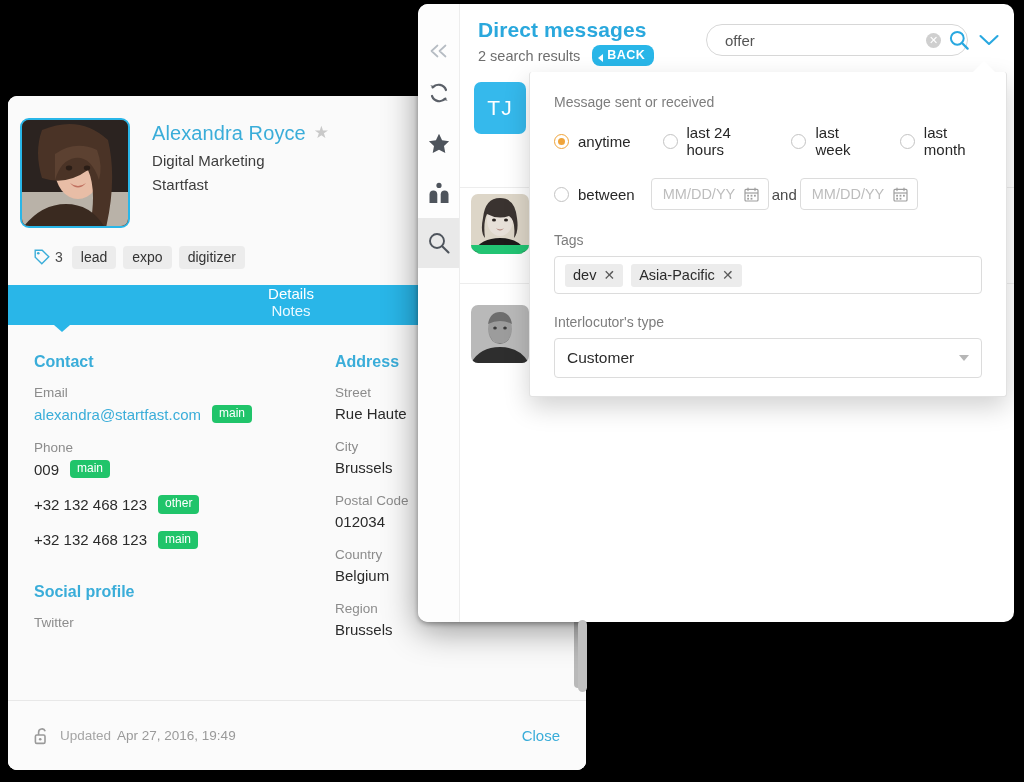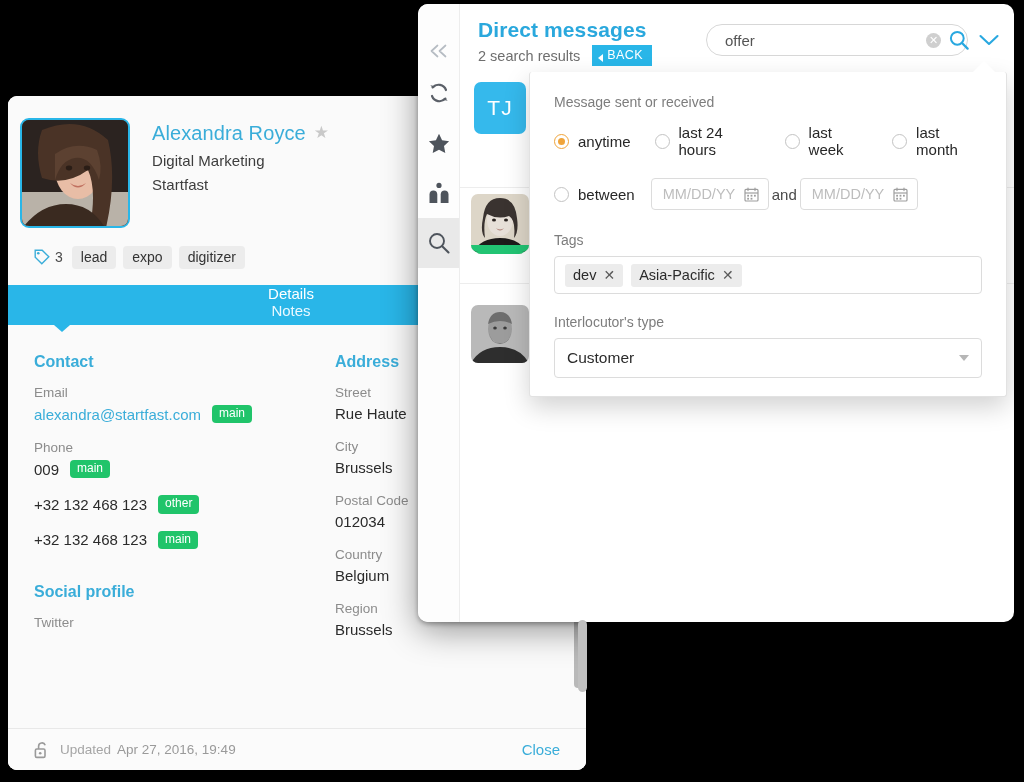--- a/index.html
+++ b/index.html
@@ -61,21 +61,21 @@
   .sec-title{ color:#3aadd9;font-size:16px;font-weight:bold;margin-bottom:14px;}
   .sec-title.mt{ margin-top:34px; }
   .fl{ color:#8c8c8c;font-size:13.5px;margin-top:0;}
   .fv{ color:#2b2b2b;font-size:15px;margin:5px 0 17px;display:flex;align-items:center;flex-wrap:wrap;}
   .fv.link{ color:#3aadd9; }
   .badge{
     background:#20c46a;color:#fff;border-radius:4px;font-size:12px;
     padding:2px 7px 3px;margin-left:11px;line-height:1.1;
   }
   .cc-foot{
-    position:absolute;left:0;right:0;bottom:0;height:42px;background:#fbfbfb;
+    position:absolute;left:0;right:0;bottom:0;height:70px;background:#fbfbfb;
     border-top:1px solid #e8e8e8;display:flex;align-items:center;
     padding:0 26px;box-sizing:border-box;
   }
   .lock{ color:#9a9a9a;margin-right:10px;display:inline-flex;}
   .upd-label{ color:#a5a5a5;font-size:13.5px;margin-right:6px;}
   .upd-val{ color:#9a9a9a;font-size:13.5px;}
   .cc-close{ margin-left:auto;color:#3aadd9;font-size:15px;cursor:pointer;}
   #card-sb{
     position:absolute;right:4px;top:520px;width:8px;height:72px;
     background:#b9b9b9;border-radius:4px;
@@ -97,22 +97,22 @@
     color:#5b6068;cursor:pointer;
   }
   .rail-btn.collapse{ color:#b6bcc3; height:34px;}
   .rail-btn.active{ background:#e9e9e9; }
   #msg-main{ flex:1 1 auto;position:relative;overflow:hidden;}
   .msg-head{ padding:14px 0 0 18px;position:relative;height:64px;box-sizing:border-box;}
   .dm-title{ color:#2aa8dd;font-size:21px;font-weight:bold;letter-spacing:.1px;}
   .dm-sub{ display:flex;align-items:center;margin-top:3px;}
   .dm-results{ color:#6e6e6e;font-size:14.5px;margin-right:12px;}
   .back-btn{
-    background:#29b6e8;color:#fff;border-radius:0;font-size:12.5px;
-    font-weight:normal;padding:3px 9px 4px 6px;display:inline-flex;align-items:flex-end;
+    background:#29b6e8;color:#fff;border-radius:8px;font-size:12.5px;
+    font-weight:bold;padding:3px 9px 4px 6px;display:inline-flex;align-items:flex-end;
     letter-spacing:.4px;cursor:pointer;
   }
   .back-btn .tri{
     width:0;height:0;border-top:4px solid transparent;border-bottom:4px solid transparent;
     border-right:5px solid #fff;margin-right:4px;
   }
   .search-wrap{
     position:absolute;right:14px;top:20px;display:flex;align-items:center;
   }
   .search-box{
@@ -162,21 +162,21 @@
     box-shadow:0 10px 26px rgba(0,0,0,.18);
     z-index:40;
   }
   #pop-caret{
     position:absolute;top:-11px;right:11px;width:0;height:0;
     border-left:11px solid transparent;border-right:11px solid transparent;
     border-bottom:11px solid #fff;
   }
   .pop-inner{ padding:22px 24px 18px; }
   .pop-label{ color:#7d7d7d;font-size:14px;margin-bottom:14px;}
-  .radios{ display:flex;align-items:center;margin-bottom:20px;}
+  .radios{ display:flex;align-items:center;margin-bottom:20px;gap:8px;}
   .rad{ display:flex;align-items:center;margin-right:24px;cursor:pointer;}
   .rad:last-child{margin-right:0;}
   .dot{
     width:15px;height:15px;border-radius:50%;border:1px solid #c3c3c3;background:#fff;
     margin-right:9px;flex:0 0 auto;position:relative;box-sizing:border-box;
   }
   .dot.on{ border-color:#f0a43a; }
   .dot.on:after{
     content:"";position:absolute;left:3px;top:3px;width:7px;height:7px;
     border-radius:50%;background:#f0a43a;

